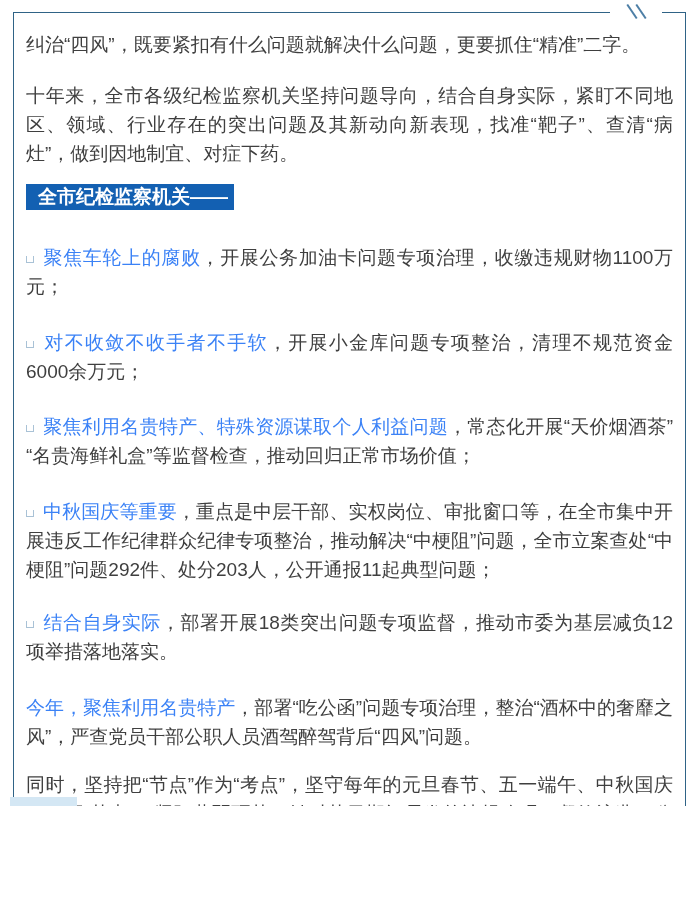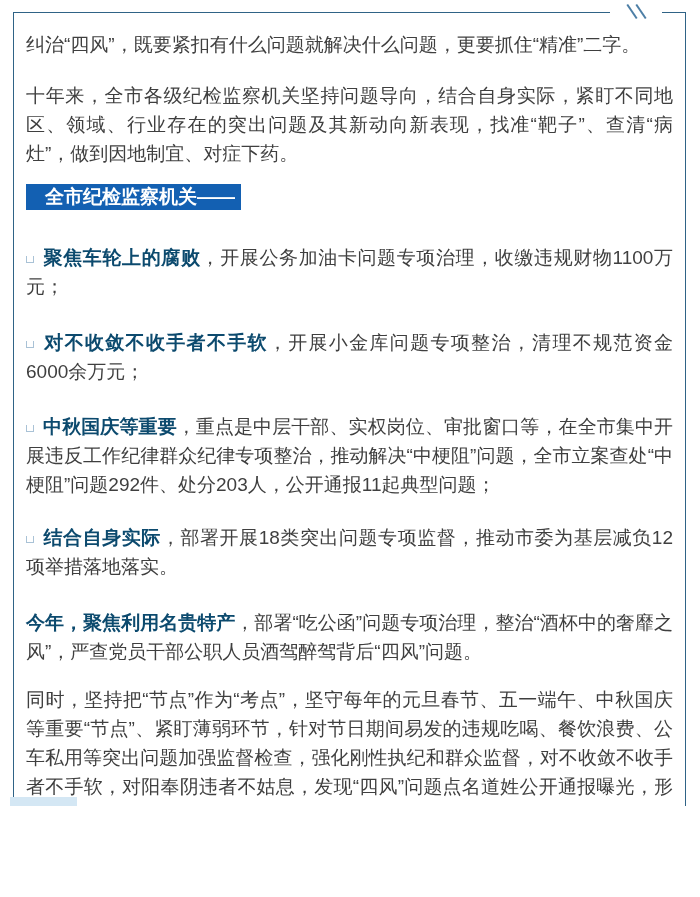--- a/index.html
+++ b/index.html
@@ -35,31 +35,31 @@
     padding:17px 12px 0 12px;
     box-sizing:border-box;
     overflow:hidden;
   }
 
   p{margin:0;}
   .body{
     font-size:19px;line-height:29px;color:#3f3f3f;
     text-align:justify;
   }
-  .lead{color:#0c4a6e;font-weight:bold;}
+  .lead{color:#3b82f6;font-weight:normal;}
 
   .p1{margin-bottom:22px;}
   .p2{margin-bottom:16px;}
 
   .banner-row{margin-bottom:33px;}
   .banner{
     display:inline-block;
     background:#1360b2;color:#ffffff;
     font-weight:bold;font-size:19px;line-height:23px;
-    padding:1px 6px 2px 19px;
+    padding:1px 6px 2px 12px;
   }
 
   .b1{margin-bottom:27px;}
   .b2{margin-bottom:26px;}
   .b3{margin-bottom:27px;}
   .b4{margin-bottom:24px;}
   .b5{margin-bottom:27px;}
   .year-p{margin-bottom:19px;}
   .meanwhile-p{margin-bottom:22px;}
 
@@ -95,20 +95,21 @@
       <p class="body p2">十年来，全市各级纪检监察机关坚持问题导向，结合自身实际，紧盯不同地区、领域、行业存在的突出问题及其新动向新表现，找准“靶子”、查清“病灶”，做到因地制宜、对症下药。</p>
 
       <div class="banner-row">
         <span class="banner">全市纪检监察机关——</span>
       </div>
 
       <p class="body b1"><span class="marker"></span><span class="lead">聚焦车轮上的腐败</span><span>，开展公务加油卡问题专项治理，收缴违规财物1100万元；</span></p>
 
       <p class="body b2"><span class="marker"></span><span class="lead">对不收敛不收手者不手软</span><span>，开展小金库问题专项整治，清理不规范资金6000余万元；</span></p>
 
+      <p class="body b3"><span class="marker"></span><span class="lead">聚焦利用名贵特产、特殊资源谋取个人利益问题</span><span>，常态化开展“天价烟酒茶”“名贵海鲜礼盒”等监督检查，推动回归正常市场价值；</span></p>
 
       <p class="body b4"><span class="marker"></span><span class="lead">中秋国庆等重要</span><span>，重点是中层干部、实权岗位、审批窗口等，在全市集中开展违反工作纪律群众纪律专项整治，推动解决“中梗阻”问题，全市立案查处“中梗阻”问题292件、处分203人，公开通报11起典型问题；</span></p>
 
       <p class="body b5"><span class="marker"></span><span class="lead">结合自身实际</span><span>，部署开展18类突出问题专项监督，推动市委为基层减负12项举措落地落实。</span></p>
 
       <p class="body year-p"><span class="lead">今年，聚焦利用名贵特产</span><span>，部署“吃公函”问题专项治理，整治“酒杯中的奢靡之风”，严查党员干部公职人员酒驾醉驾背后“四风”问题。</span></p>
 
       <p class="body meanwhile-p">同时，坚持把“节点”作为“考点”，坚守每年的元旦春节、五一端午、中秋国庆等重要“节点”、紧盯薄弱环节，针对节日期间易发的违规吃喝、餐饮浪费、公车私用等突出问题加强监督检查，强化刚性执纪和群众监督，对不收敛不收手者不手软，对阳奉阴违者不姑息，发现“四风”问题点名道姓公开通报曝光，形成有力震慑。</p>
 
     </div>

